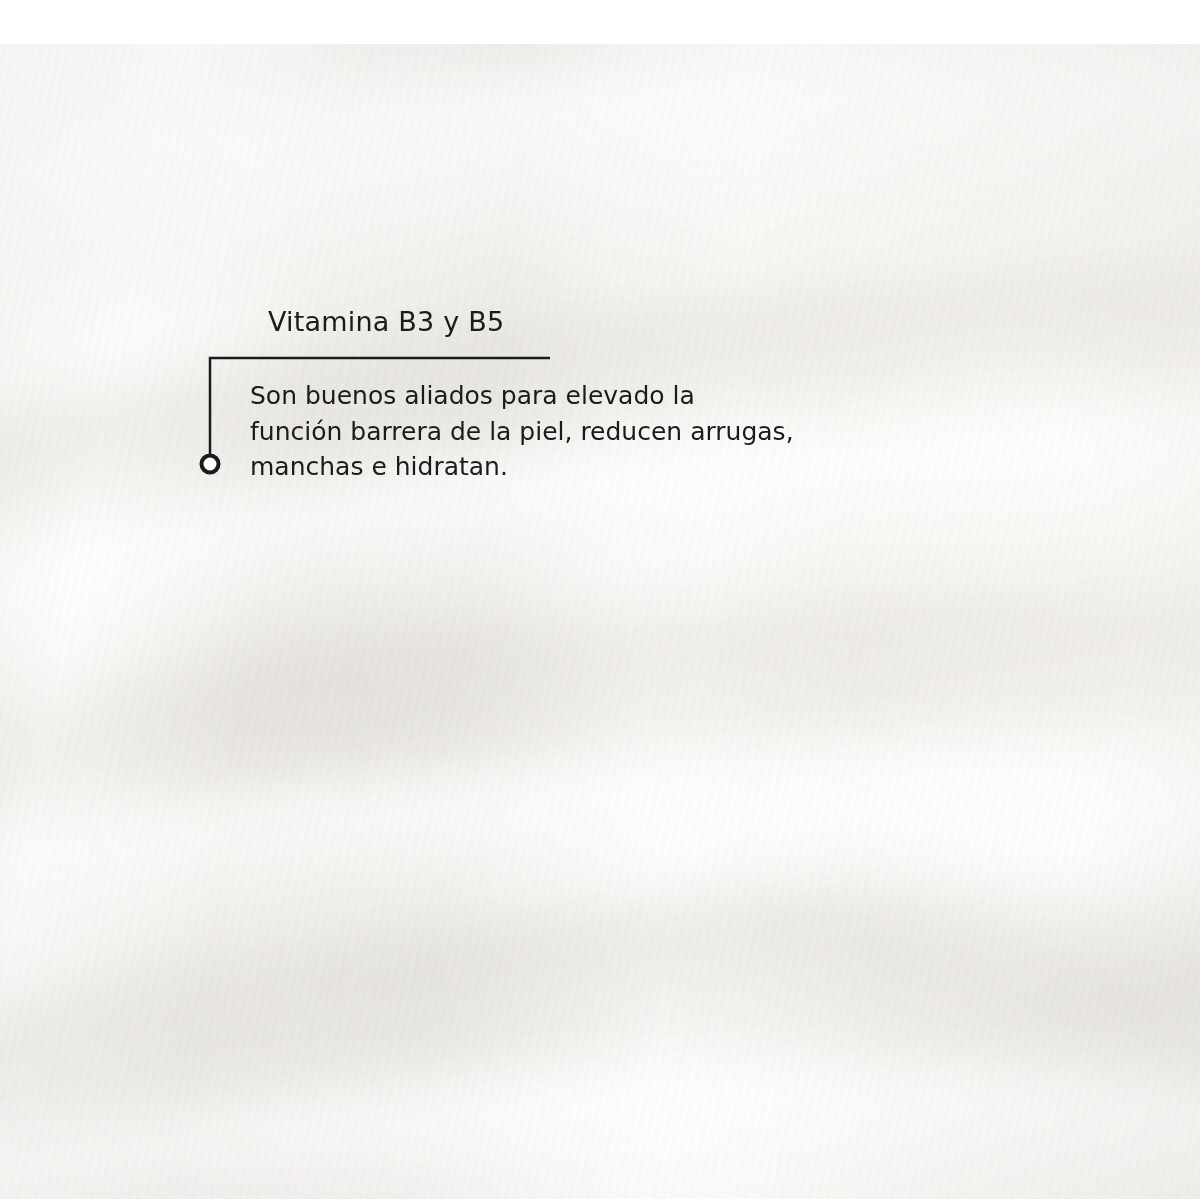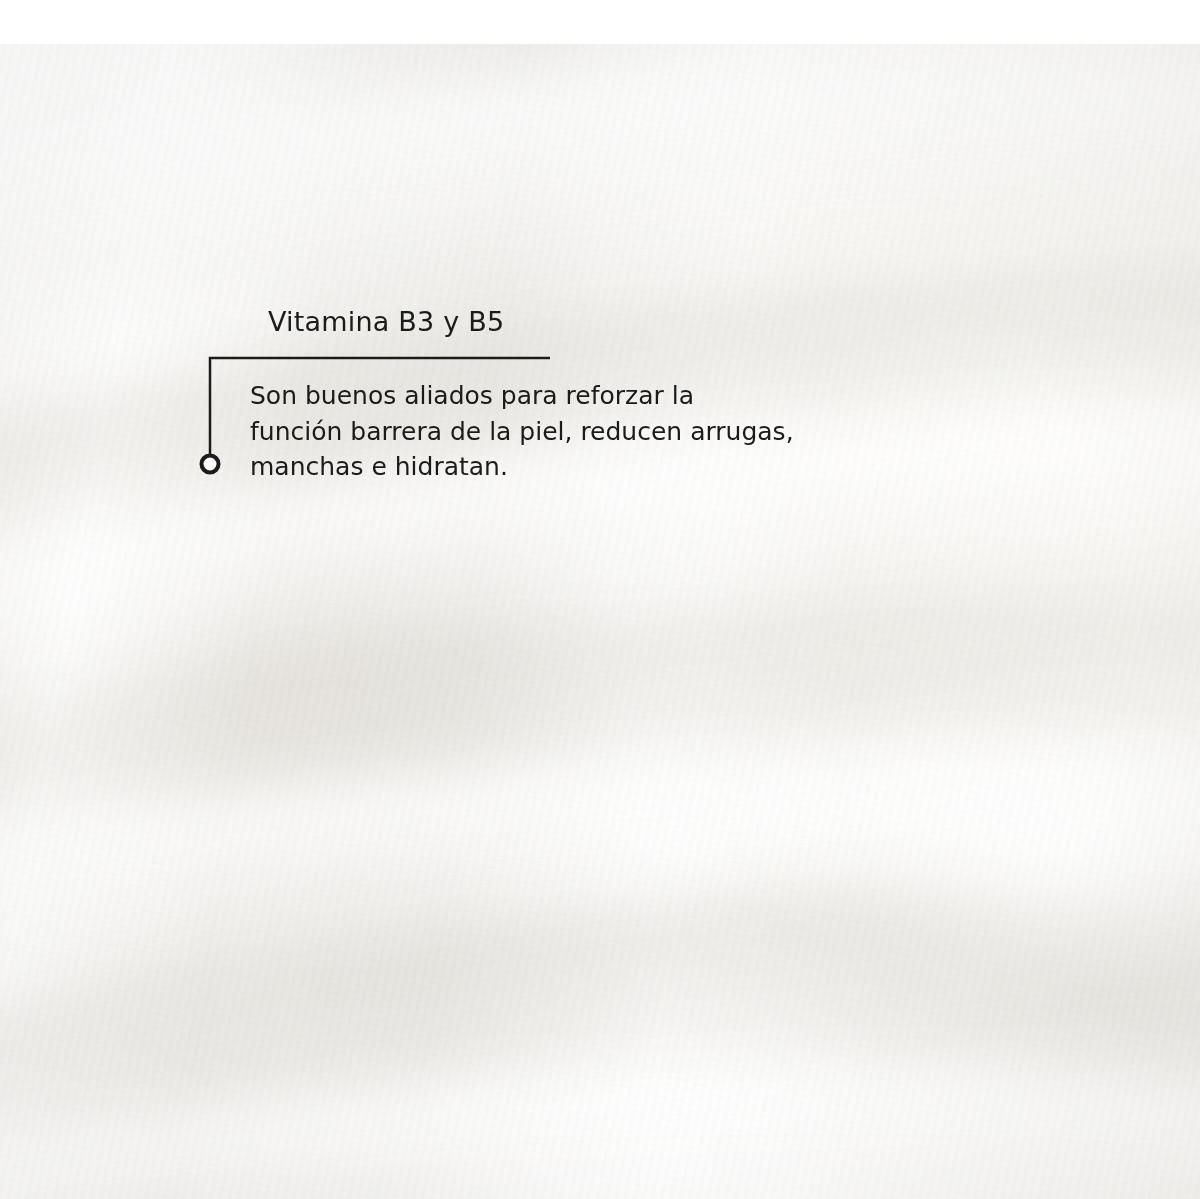--- a/index.html
+++ b/index.html
@@ -125,19 +125,19 @@
   <div class="sweep s8"></div>
   <div class="bg-layer grain"></div>
   <div class="bg-layer vignette"></div>
 
   <div class="callout" id="callout-vitaminas">
     <svg class="leader" viewBox="0 0 360 180">
       <path d="M10 158 L10 52 L350 52" fill="none" stroke="#1b1b1b" stroke-width="2.5"></path>
       <circle cx="10" cy="158" r="8.5" fill="#ffffff" stroke="#1b1b1b" stroke-width="4"></circle>
     </svg>
     <p class="callout-title">Vitamina B3 y B5</p>
-    <p class="callout-body">Son buenos aliados para reforzar la
+    <p class="callout-body">Son buenos aliados para elevado la
 función barrera de la piel, reducen arrugas,
 manchas e hidratan.</p>
   </div>
 
 
 </div>
 
 </body></html>

